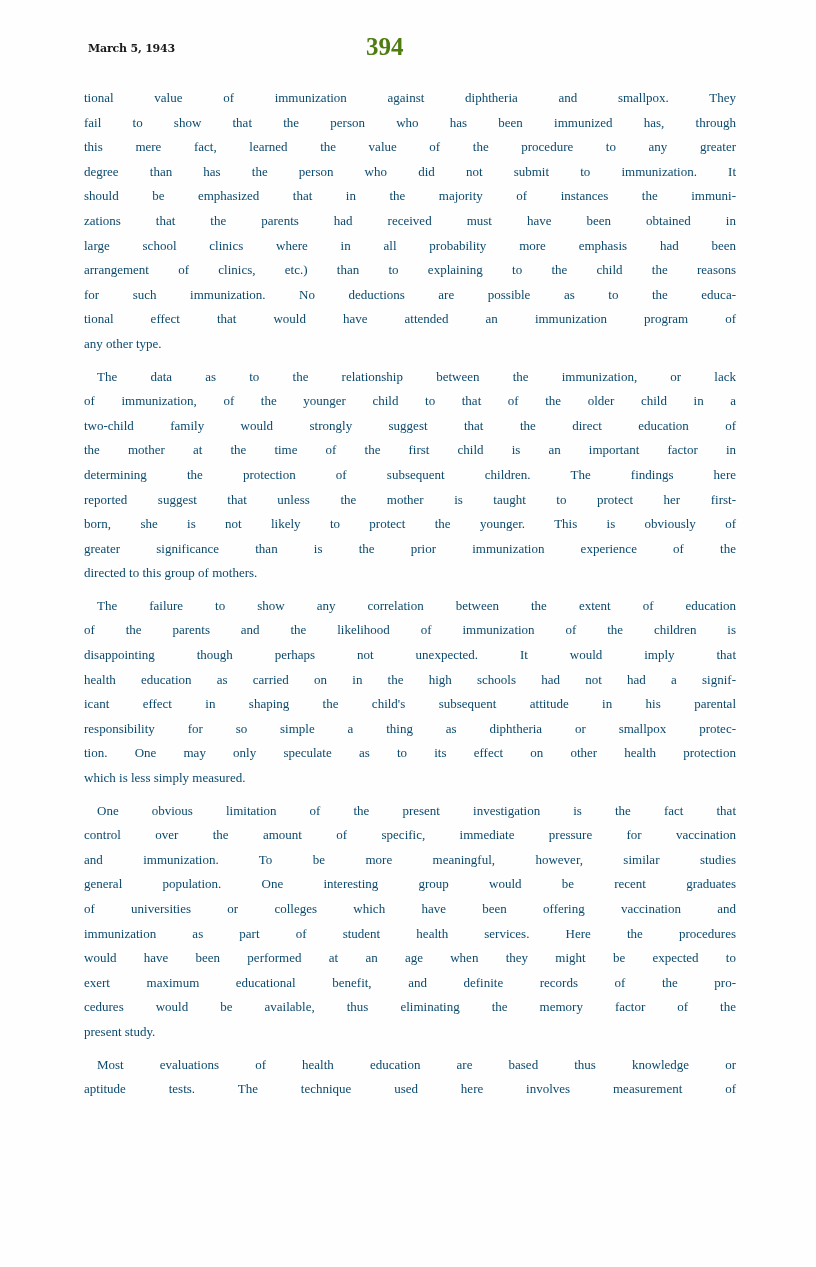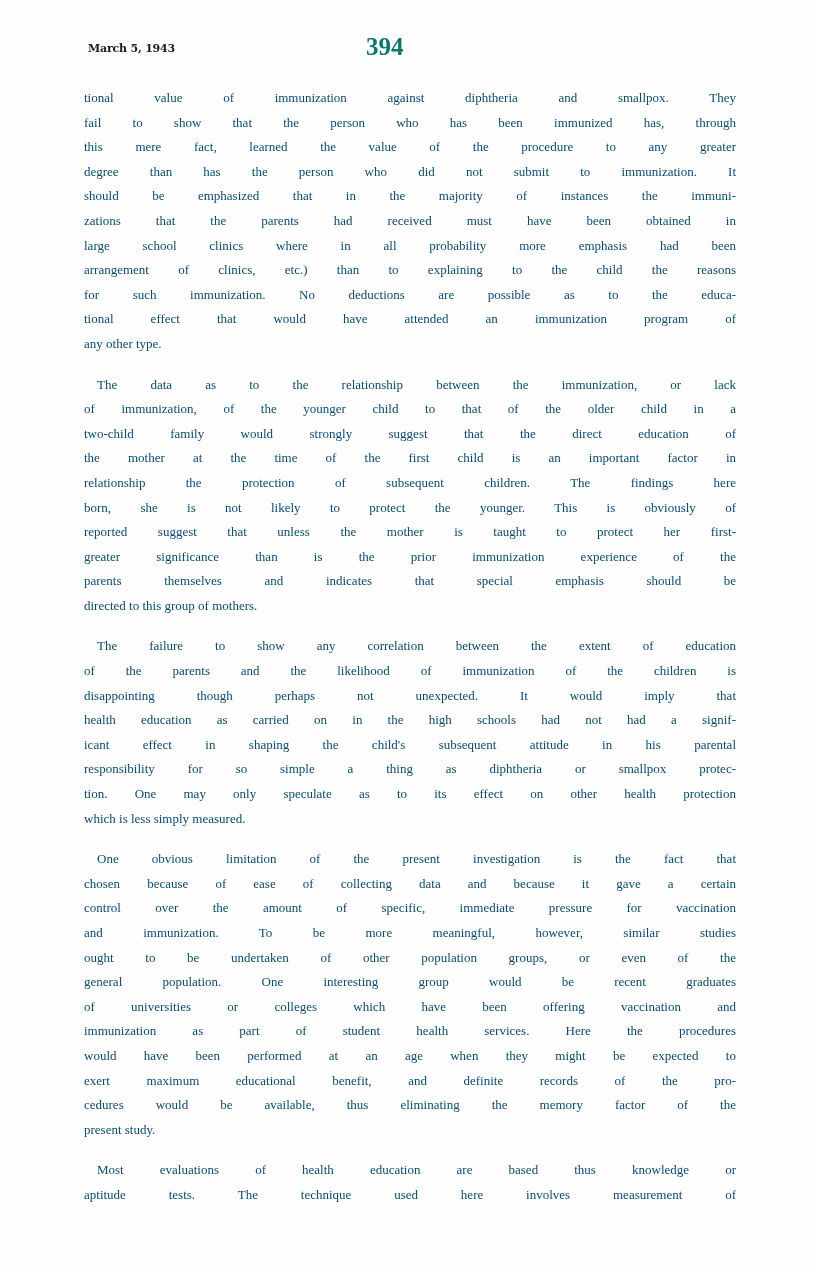--- a/index.html
+++ b/index.html
@@ -1,25 +1,25 @@
 <!DOCTYPE html>
 <html><head>
 <meta charset="utf-8">
 <style>
   html, body { margin: 0; padding: 0; background: #ffffff; }
   body { width: 816px; height: 1267px; position: relative; overflow: hidden; }
   .page { position: absolute; left: 0; top: 0; width: 816px; height: 1267px; background: #fefefe; }
   .running-head { position: absolute; left: 88px; top: 42px; font-family: "DejaVu Serif", serif; font-weight: bold; font-size: 11px; color: #1a1a1a; letter-spacing: -0.2px; }
-  .page-number { position: absolute; left: 366px; top: 33px; font-family: "Liberation Serif", serif; font-weight: bold; font-size: 25px; color: #0f766e; }
+  .page-number { position: absolute; left: 366px; top: 33px; font-family: "Liberation Serif", serif; font-weight: bold; font-size: 25px; color: #4d7c0f; }
   .body-text { position: absolute; left: 84px; top: 86px; width: 652px; font-family: "Liberation Serif", serif; font-size: 13px; color: #0c4a6e; line-height: 24.6px; }
   .para { margin: 0; }
   .line { display: block; text-align: justify; text-align-last: justify; white-space: nowrap; height: 24.6px; overflow: visible; }
   .line.last { text-align-last: left; }
   .line.indent { padding-left: 13px; }
-  .para + .para { margin-top: 16px; }
+  .para + .para { margin-top: 8px; }
 </style>
 </head>
 <body>
 
 <div class="page">
   <div class="running-head">March 5, 1943</div>
   <div class="page-number">394</div>
 
   <div class="body-text">
     <div class="para">
@@ -33,43 +33,40 @@
         <span class="line">arrangement of clinics, etc.) than to explaining to the child the reasons</span>
         <span class="line">for such immunization. No deductions are possible as to the educa-</span>
         <span class="line">tional effect that would have attended an immunization program of</span>
         <span class="line last">any other type.</span>
       </div>
     <div class="para">
         <span class="line indent">The data as to the relationship between the immunization, or lack</span>
         <span class="line">of immunization, of the younger child to that of the older child in a</span>
         <span class="line">two-child family would strongly suggest that the direct education of</span>
         <span class="line">the mother at the time of the first child is an important factor in</span>
-        <span class="line">relationship the protection of subsequent children. The findings here</span>
+        <span class="line">determining the protection of subsequent children. The findings here</span>
+        <span class="line">reported suggest that unless the mother is taught to protect her first-</span>
         <span class="line">born, she is not likely to protect the younger. This is obviously of</span>
-        <span class="line">reported suggest that unless the mother is taught to protect her first-</span>
         <span class="line">greater significance than is the prior immunization experience of the</span>
-        <span class="line">parents themselves and indicates that special emphasis should be</span>
         <span class="line last">directed to this group of mothers.</span>
       </div>
     <div class="para">
         <span class="line indent">The failure to show any correlation between the extent of education</span>
         <span class="line">of the parents and the likelihood of immunization of the children is</span>
         <span class="line">disappointing though perhaps not unexpected. It would imply that</span>
         <span class="line">health education as carried on in the high schools had not had a signif-</span>
         <span class="line">icant effect in shaping the child's subsequent attitude in his parental</span>
         <span class="line">responsibility for so simple a thing as diphtheria or smallpox protec-</span>
         <span class="line">tion. One may only speculate as to its effect on other health protection</span>
         <span class="line last">which is less simply measured.</span>
       </div>
     <div class="para">
         <span class="line indent">One obvious limitation of the present investigation is the fact that</span>
-        <span class="line">chosen because of ease of collecting data and because it gave a certain</span>
         <span class="line">control over the amount of specific, immediate pressure for vaccination</span>
         <span class="line">and immunization. To be more meaningful, however, similar studies</span>
-        <span class="line">ought to be undertaken of other population groups, or even of the</span>
         <span class="line">general population. One interesting group would be recent graduates</span>
         <span class="line">of universities or colleges which have been offering vaccination and</span>
         <span class="line">immunization as part of student health services. Here the procedures</span>
         <span class="line">would have been performed at an age when they might be expected to</span>
         <span class="line">exert maximum educational benefit, and definite records of the pro-</span>
         <span class="line">cedures would be available, thus eliminating the memory factor of the</span>
         <span class="line last">present study.</span>
       </div>
     <div class="para">
         <span class="line indent">Most evaluations of health education are based thus knowledge or</span>

